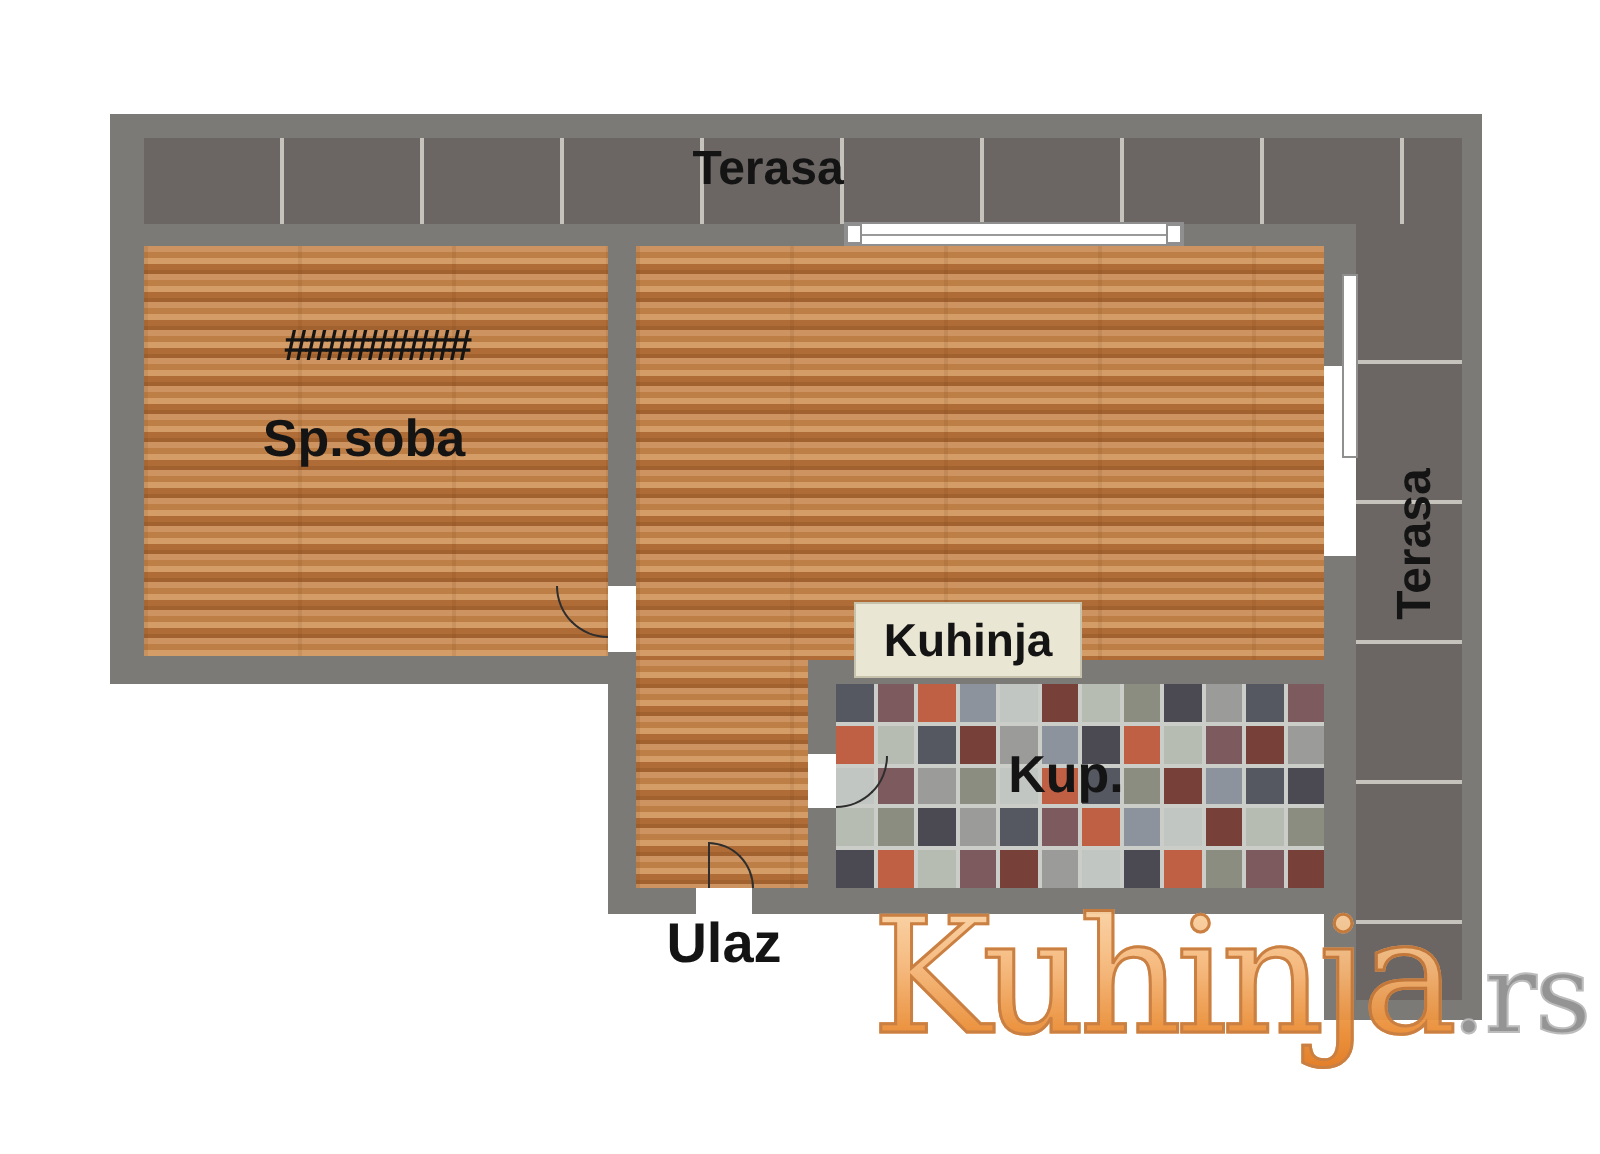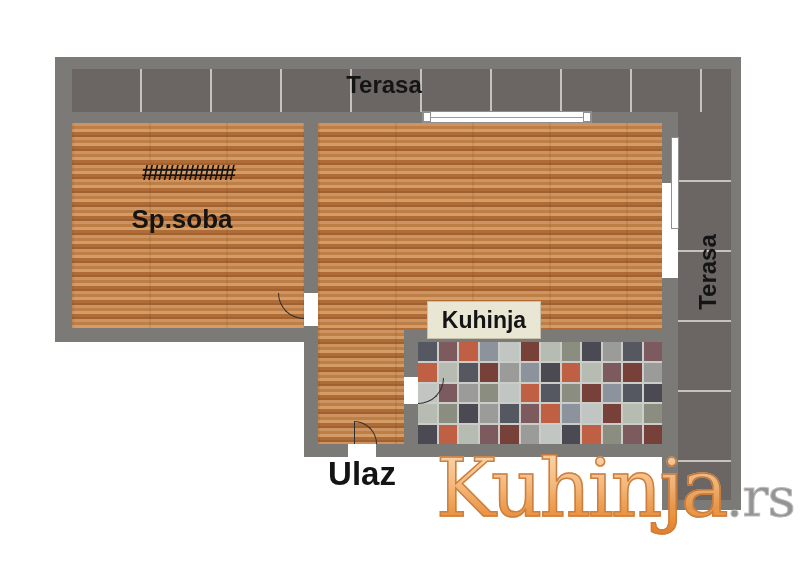--- a/index.html
+++ b/index.html
@@ -166,20 +166,21 @@
   <div class="arc bl" style="left:278px;top:293px;width:26px;height:26px;"></div>
   <div class="arc tr" style="left:354px;top:421px;width:23px;height:23px;"></div>
   <div class="arc br" style="left:418px;top:378px;width:26px;height:26px;"></div>
 
   <div class="lbl" style="left:334px;top:72px;width:100px;font-size:24px;">Terasa</div>
   <div class="lbl" style="left:132px;top:161px;width:112px;font-size:22px;letter-spacing:-2px;">#########</div>
   <div class="lbl" style="left:120px;top:206px;width:124px;font-size:26px;">Sp.soba</div>
   <div class="kitchen-box" style="left:427px;top:301px;width:114px;height:38px;font-size:23px;">
     <span>Kuhinja</span>
   </div>
-  <div class="lbl" style="left:326px;top:457px;width:72px;font-size:33px;">Ulaz</div>
+  <div class="lbl" style="left:495px;top:374px;width:76px;font-size:26px;">Kup.</div>
+  <div class="lbl" style="left:326px;top:457px;width:72px;font-size:28px;">Ulaz</div>
   <div class="lbl rot" style="left:667px;top:260px;width:80px;height:24px;font-size:24px;">Terasa</div>
 
   <div class="watermark" style="left:436px;top:442px;">
     <span class="wm-brand">Kuhinja</span><span class="wm-tld">.rs</span>
   </div>
 
 </div>
 
 </body></html>

